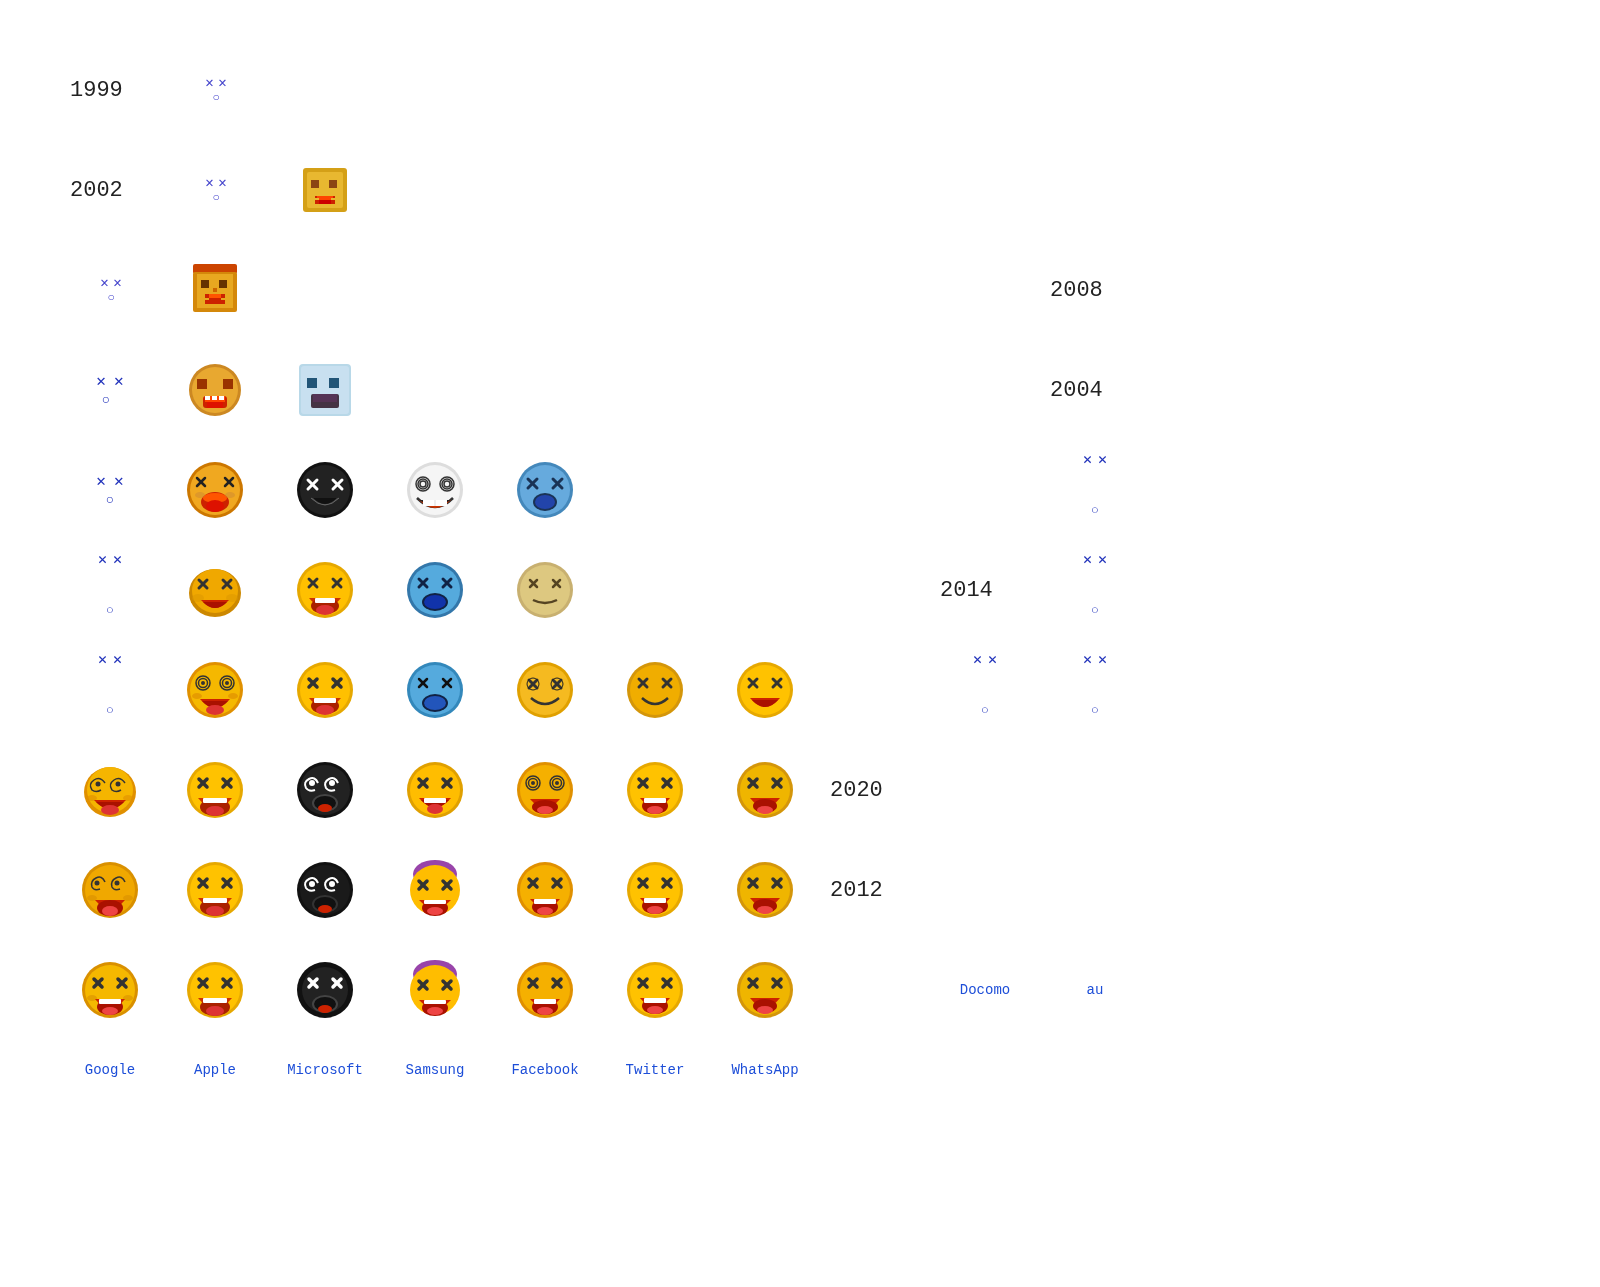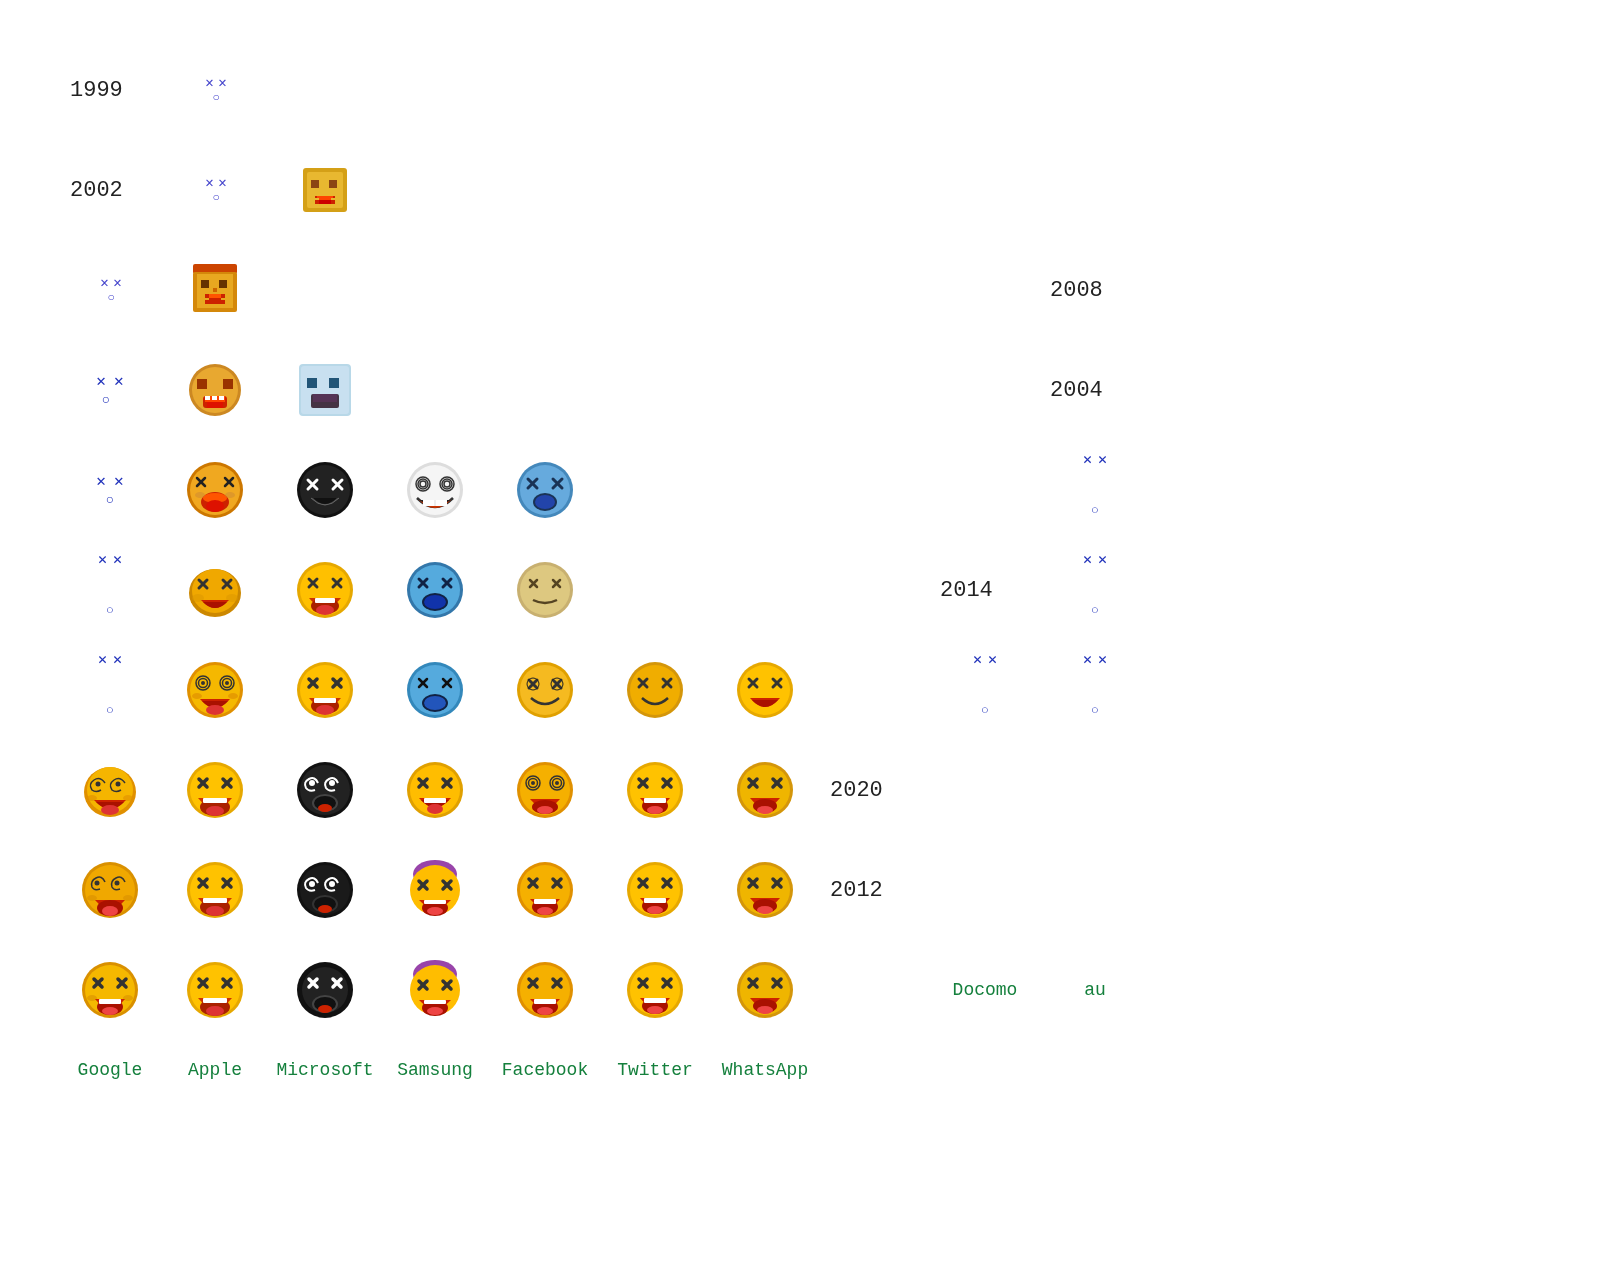--- a/index.html
+++ b/index.html
@@ -25,22 +25,22 @@
       align-items: center;
       justify-content: flex-start;
       font-size: 22px;
       color: #222;
       padding-left: 10px;
     }
     .col-label {
       display: flex;
       align-items: center;
       justify-content: center;
-      font-size: 18px;
-      color: #15803d;
+      font-size: 14px;
+      color: #1d4ed8;
     }
     .cell {
       display: flex;
       align-items: center;
       justify-content: center;
       font-size: 56px;
       line-height: 1;
     }
     .cell.empty {}
     

